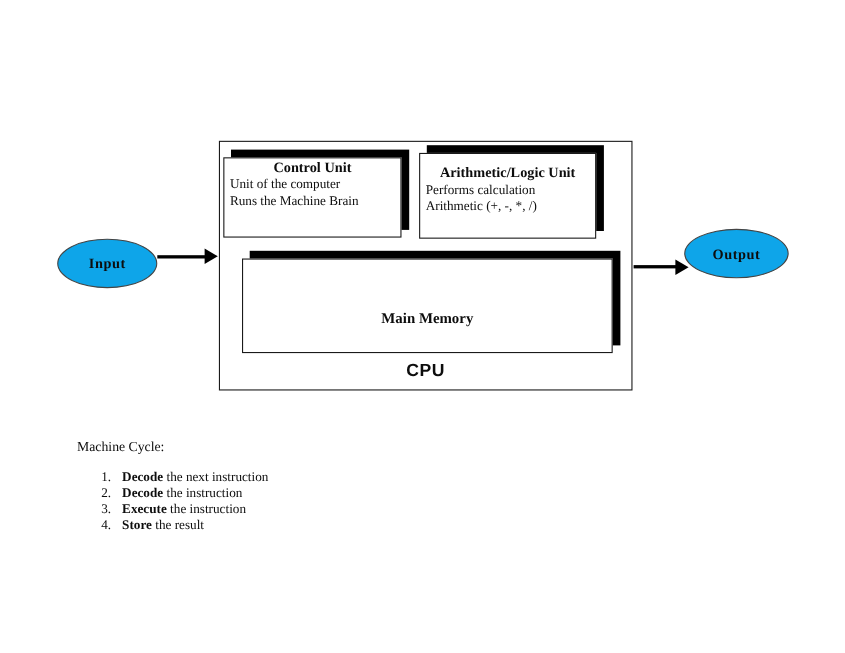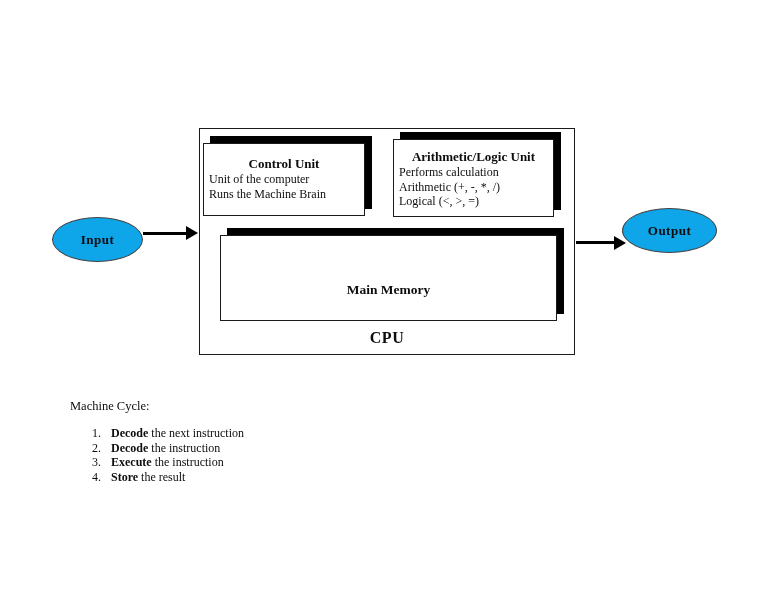--- a/index.html
+++ b/index.html
@@ -33,22 +33,22 @@
     border: 1px solid #1a1a1a;
     background: #ffffff;
   }
   
   .shadow-box {
     position: absolute;
     background: #ffffff;
     border: 1px solid #1a1a1a;
     box-shadow: 7px -7px 0 #000000;
   }
-  .control-unit { left: 203px; top: 143px; width: 162px; height: 73px; padding-top: 12px; }
-  .alu          { left: 393px; top: 139px; width: 161px; height: 78px; padding-top: 9px;  }
+  .control-unit { left: 203px; top: 143px; width: 162px; height: 73px; }
+  .alu          { left: 381px; top: 139px; width: 161px; height: 78px; padding-top: 9px;  }
   .main-memory  { left: 220px; top: 235px; width: 337px; height: 86px; text-decoration: underline; }
   .box-title {
     text-align: center;
     font-weight: bold;
     font-size: 13px;
     line-height: 16px;
   }
   .box-line {
     font-size: 12px;
     line-height: 14.5px;
@@ -60,21 +60,21 @@
     left: 0; top: 46px;
     width: 100%;
     font-size: 13.5px;
   }
   .cpu-label {
     position: absolute;
     left: 199px;
     top: 329px;
     width: 376px;
     text-align: center;
-    font-family: Liberation Serif, serif;
+    font-family: Liberation Sans, sans-serif;
     font-weight: bold;
     font-size: 16px;
     letter-spacing: 0.5px;
   }
   
   .ellipse {
     position: absolute;
     border: 1.5px solid #444444;
     border-radius: 50%;
     background: #0ea5e9;
@@ -133,21 +133,20 @@
   <div class="shadow-box control-unit">
     <div class="box-title">Control Unit</div>
     <div class="box-line">Unit of the computer</div>
     <div class="box-line">Runs the Machine Brain</div>
   </div>
 
   <div class="shadow-box alu">
     <div class="box-title">Arithmetic/Logic Unit</div>
     <div class="box-line">Performs calculation</div>
     <div class="box-line">Arithmetic (+, -, *, /)</div>
-    <div class="box-line">Logical (&lt;, &gt;, =)</div>
   </div>
 
   <div class="shadow-box main-memory">
     <div class="box-title mm-title">Main Memory</div>
   </div>
 
   <div class="cpu-label">CPU</div>
 
   <div class="ellipse input-ellipse">
     <span>Input</span>

